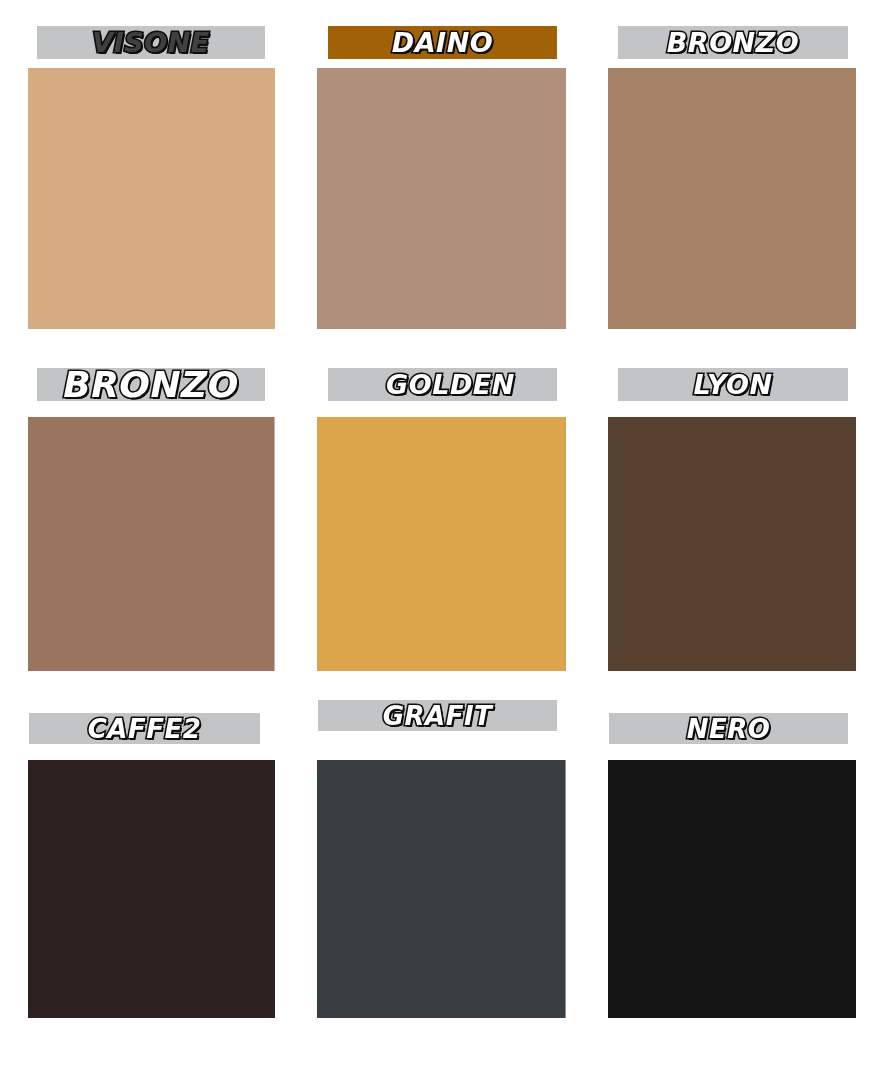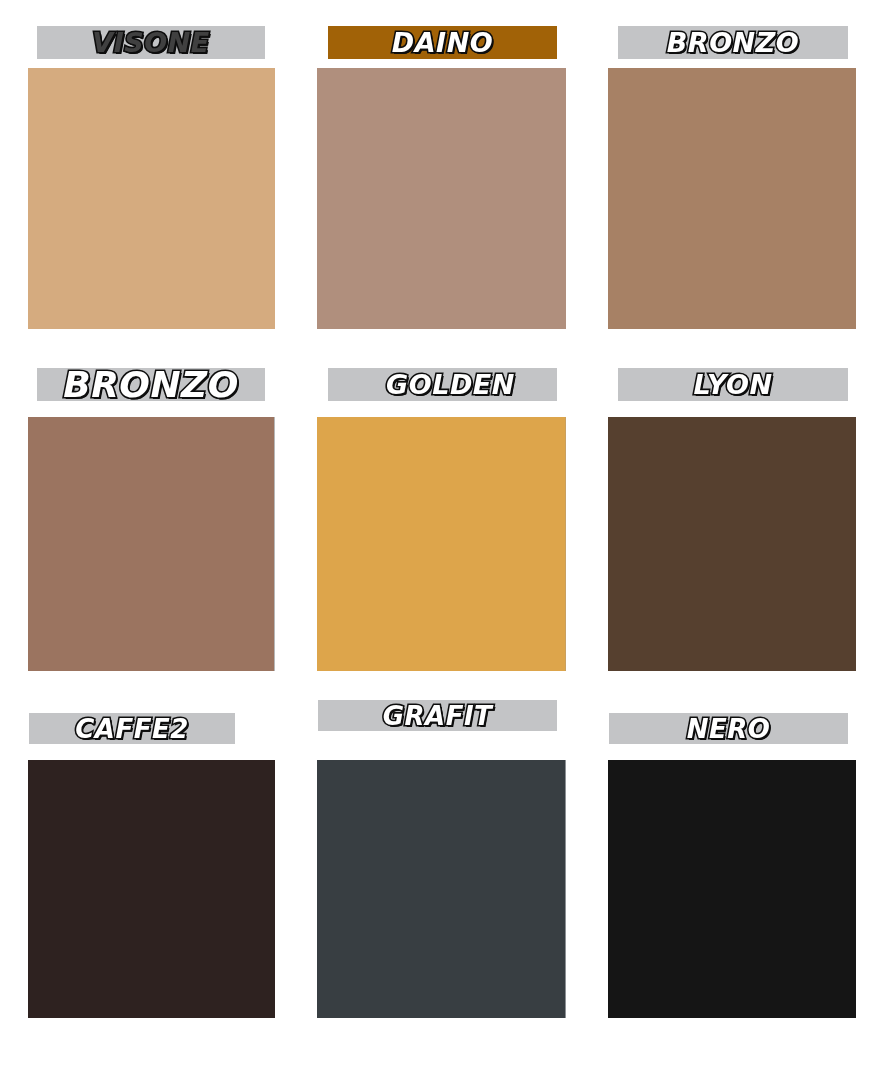--- a/index.html
+++ b/index.html
@@ -78,21 +78,21 @@
   #cell-golden  .label-bar { left: 328px; top: 368px; width: 229px; height: 33px; }
   #cell-golden  .label-text{ font-size: 27px; }
   #cell-golden  .color-block{ left: 317px; top: 417px; width: 249px; height: 254px;
                               border-right: 1px solid #c9a060; box-sizing: border-box; }
 
   #cell-lyon    .label-bar { left: 618px; top: 368px; width: 230px; height: 33px; }
   #cell-lyon    .label-text{ font-size: 27px; }
   #cell-lyon    .color-block{ left: 608px; top: 417px; width: 248px; height: 254px; }
 
   
-  #cell-caffe2  .label-bar { left: 29px;  top: 713px; width: 206px; height: 31px; }
+  #cell-caffe2  .label-bar { left: 29px;  top: 713px; width: 231px; height: 31px; }
   #cell-caffe2  .label-text{ font-size: 26px; }
   #cell-caffe2  .color-block{ left: 28px; top: 760px; width: 247px; height: 258px; }
 
   #cell-grafit  .label-bar { left: 318px; top: 700px; width: 239px; height: 31px; }
   #cell-grafit  .label-text{ font-size: 26px; }
   #cell-grafit  .color-block{ left: 317px; top: 760px; width: 249px; height: 258px;
                               border-right: 1px solid #8d9195; box-sizing: border-box; }
 
   #cell-nero    .label-bar { left: 609px; top: 713px; width: 239px; height: 31px; }
   #cell-nero    .label-text{ font-size: 26px; }

